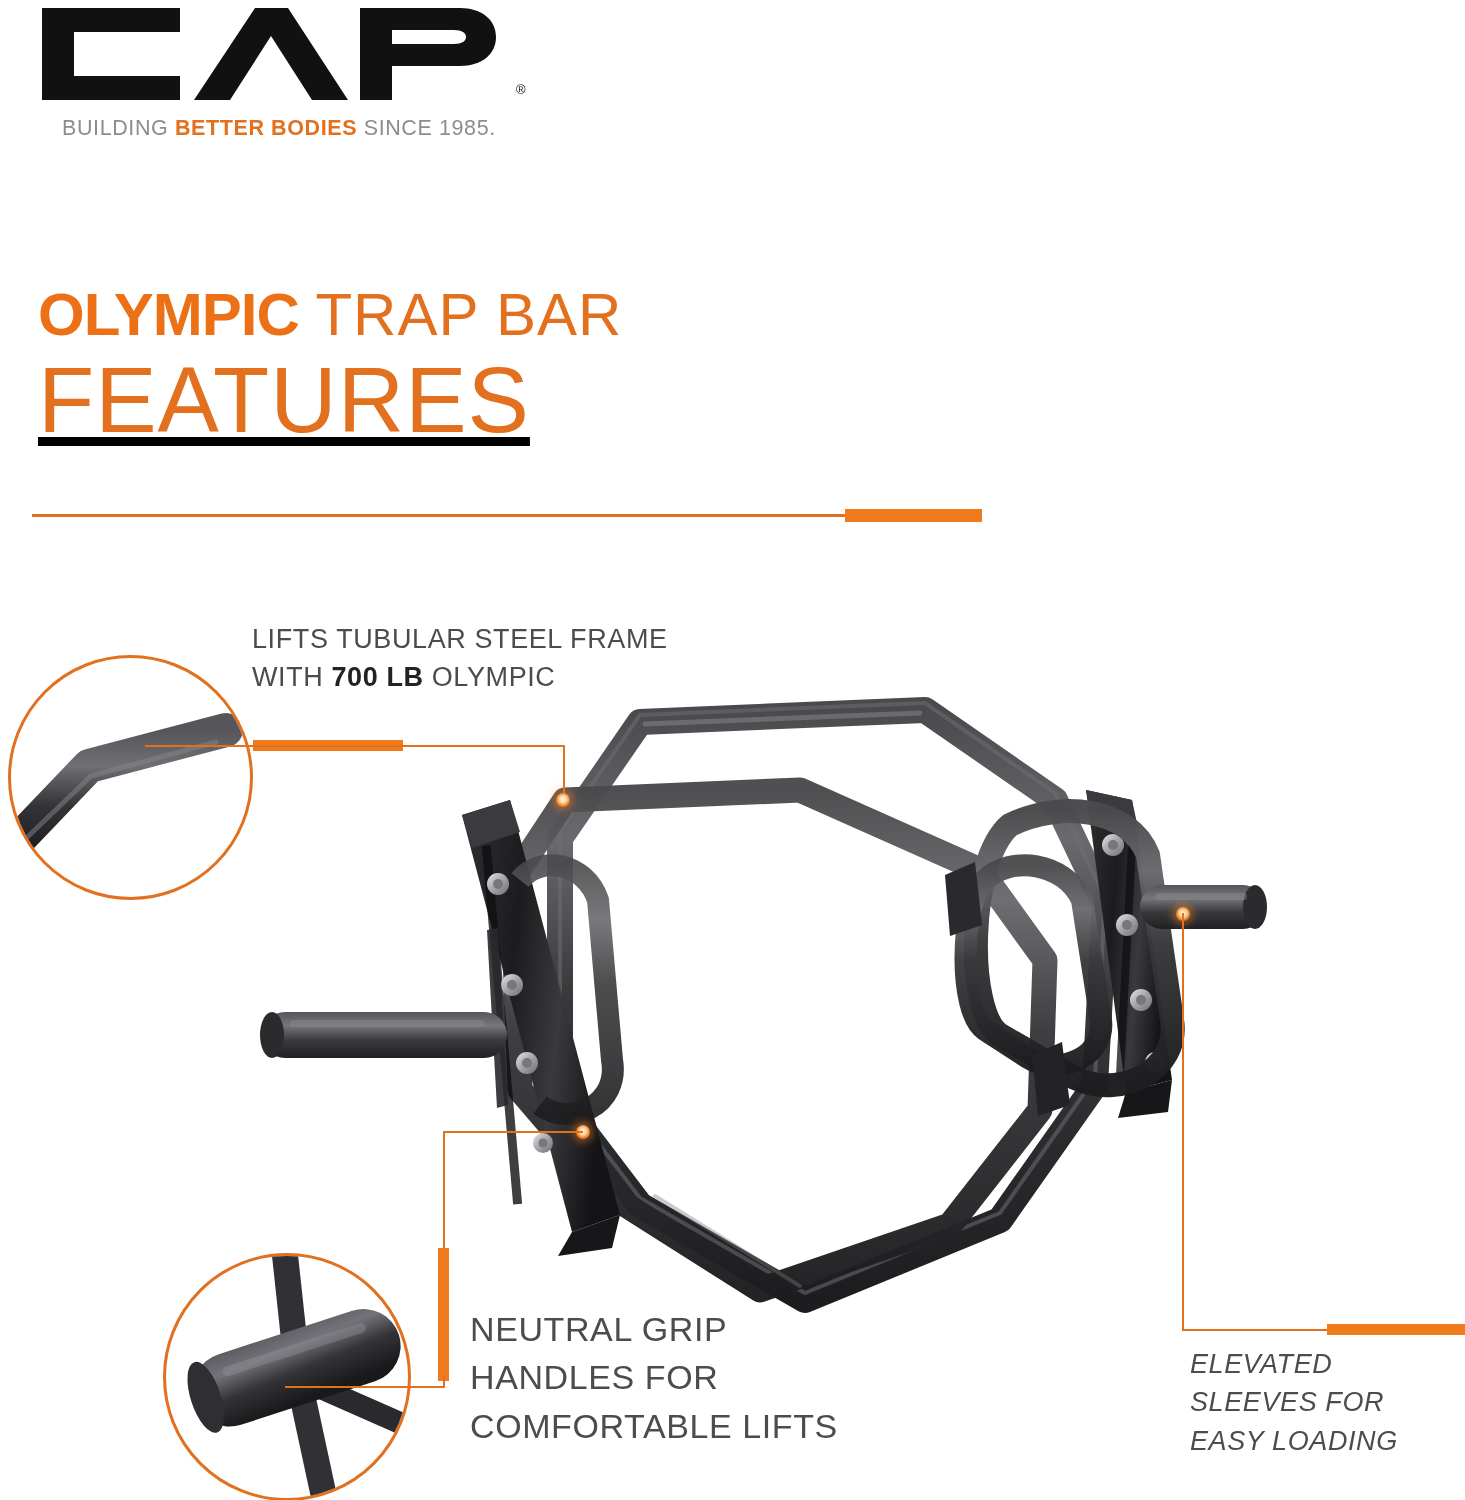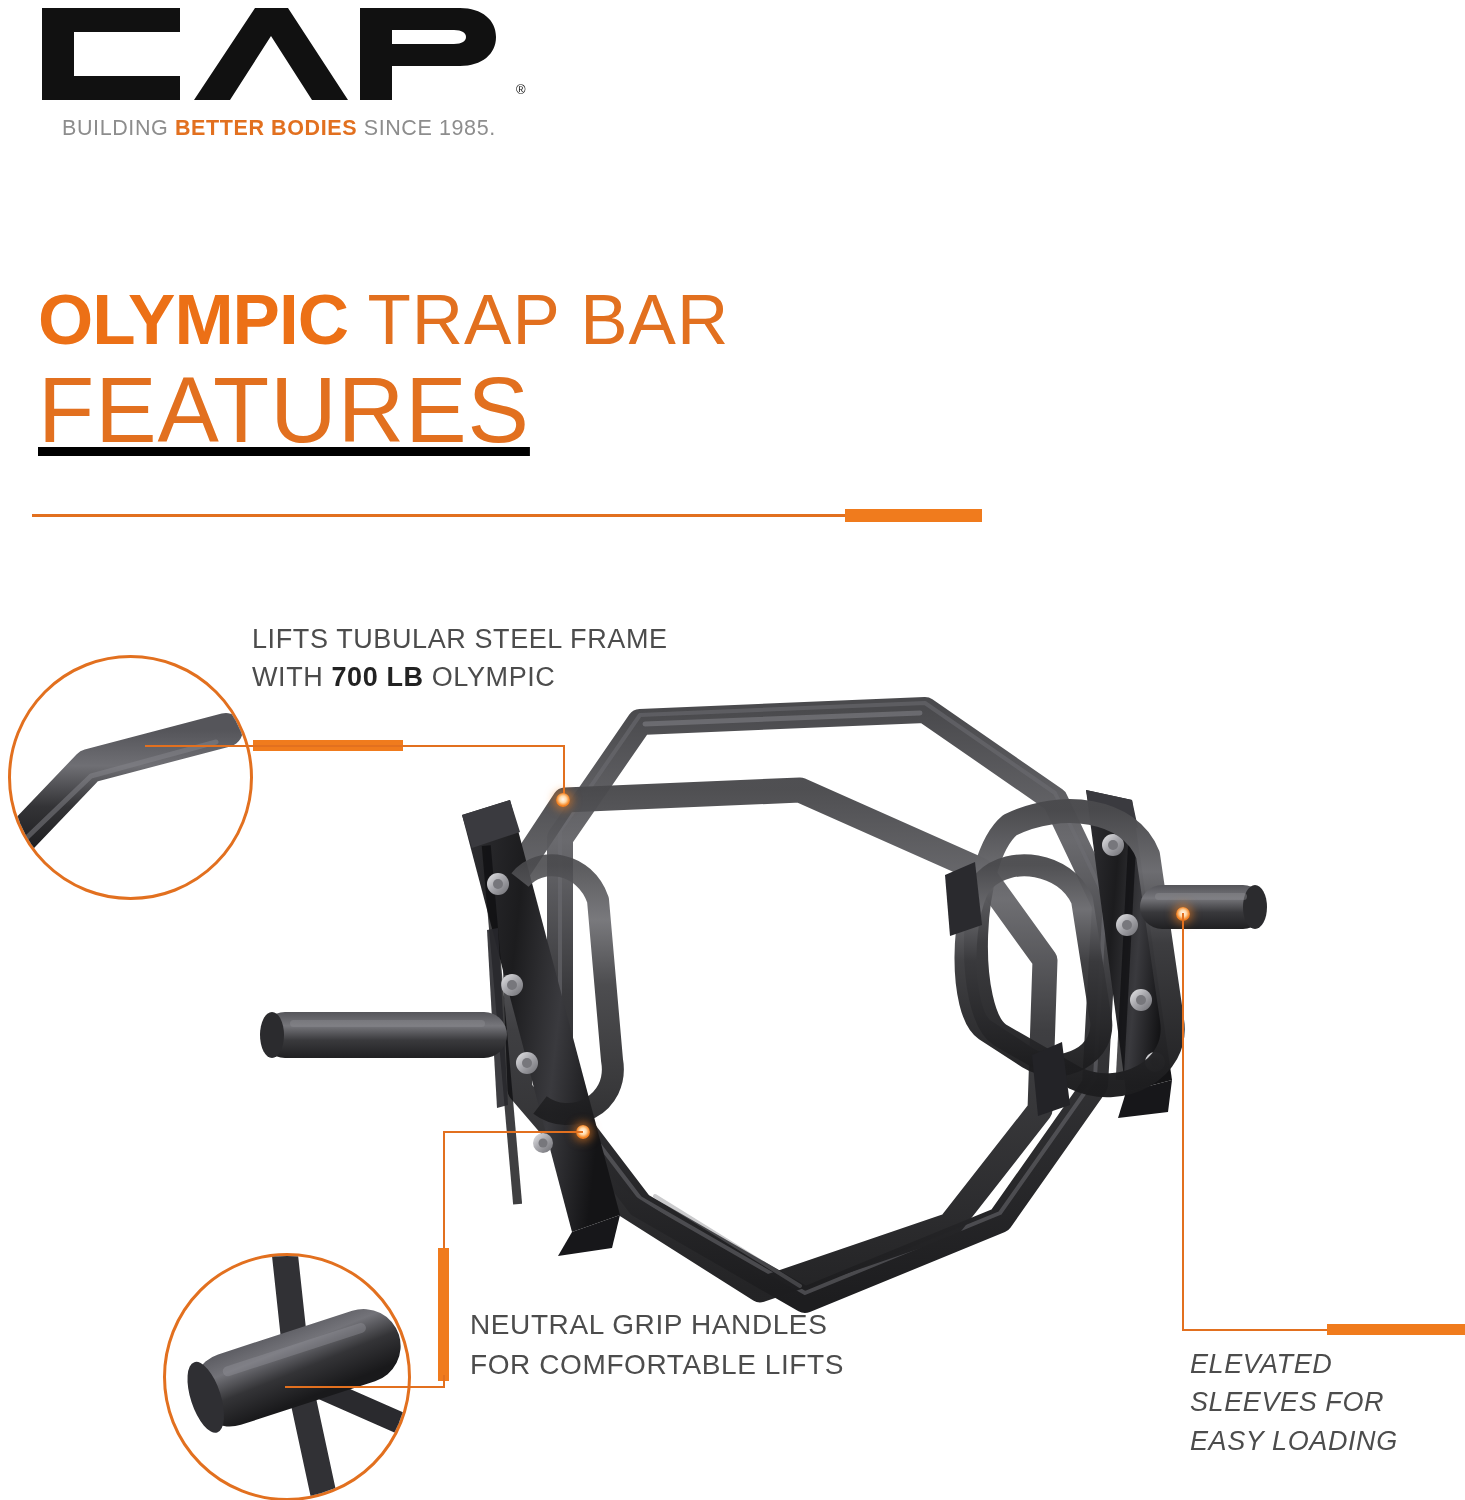--- a/index.html
+++ b/index.html
@@ -26,40 +26,40 @@
   }
   .tg-light { color:#8d8d8d; font-weight:400; }
   .tg-bold  { color:#E2701F; font-weight:700; }
 
   
   .headline { position:absolute; left:38px; top:286px; width:1100px; }
   .hl-line {
     line-height:0.95; white-space:nowrap;
     font-family:"Liberation Sans", sans-serif;
   }
-  .hl-1 { font-size:71px; }
+  .hl-1 { font-size:60px; }
   .hl-2 { font-size:92px; margin-top:14px;text-decoration:underline; }
   .hl-bold   { font-weight:700; color:#EC7016; letter-spacing:-1px; }
   .hl-light  { font-weight:300; color:#E2701F; letter-spacing:1px; }
 
   
   .divider { position:absolute; left:32px; top:509px; width:950px; height:14px; }
   .divider .thin { position:absolute; left:0; top:5px; width:950px; height:3px; background:#E2701F; }
   .divider .thick { position:absolute; left:813px; top:0; width:137px; height:13px; background:#F07B1D; }
 
   
   .callout {
     position:absolute;
     font-family:"Liberation Sans", sans-serif;
     font-weight:300; color:#4c4c4c;
     letter-spacing:0.6px; line-height:1.42;
   }
   .callout b { font-weight:700; color:#222; }
   .c-topleft  { left:252px; top:620px; font-size:27px; width:420px; }
-  .c-bottom   { left:470px; top:1305px; font-size:28px; width:420px; }
+  .c-bottom   { left:470px; top:1305px; font-size:34px; width:420px; }
   .c-right    { left:1190px; top:1345px; font-size:27px; width:275px;font-style:italic; }
 
   
   .ln { position:absolute; background:#E2701F; }
   .ln-thin-h { height:2px; }
   .ln-thin-v { width:2px; }
   .ln-thick-h { height:11px; background:#F07B1D; }
   .ln-thick-v { width:11px; background:#F07B1D; }
 
   .dot { position:absolute; width:14px; height:14px; border-radius:50%;

